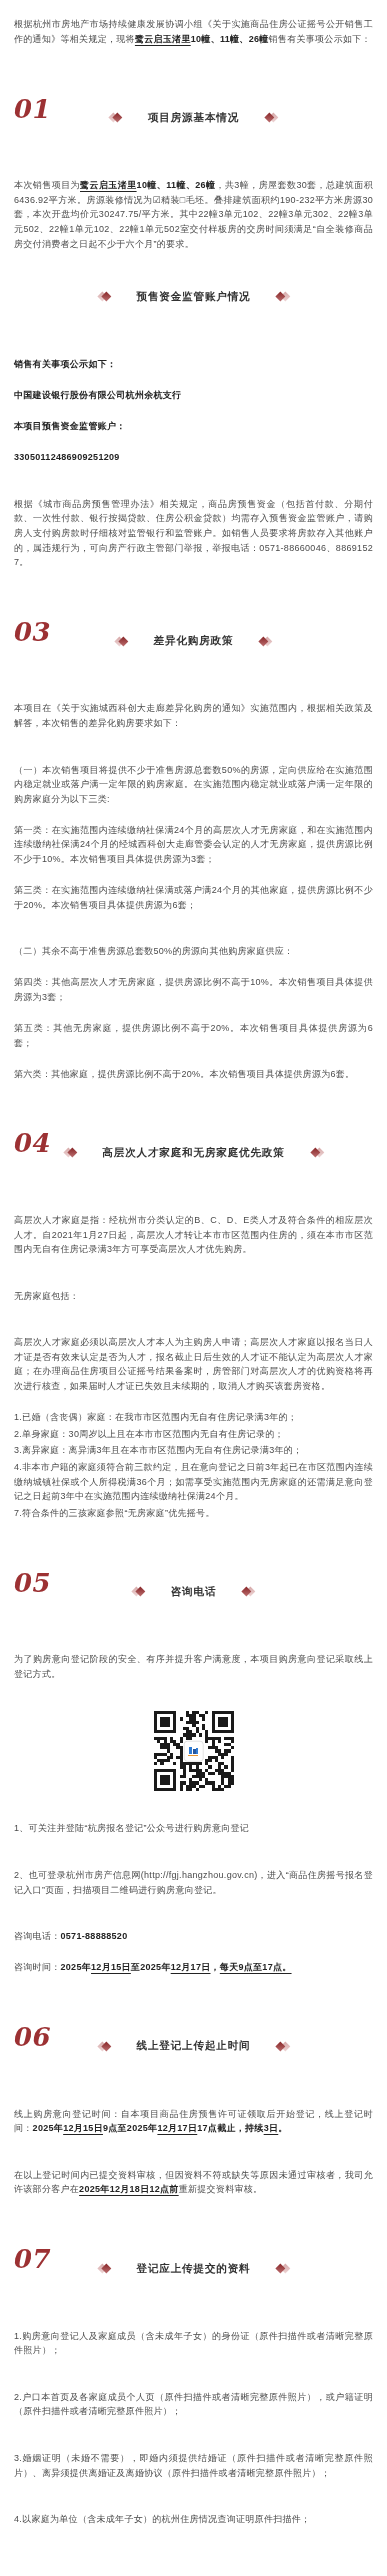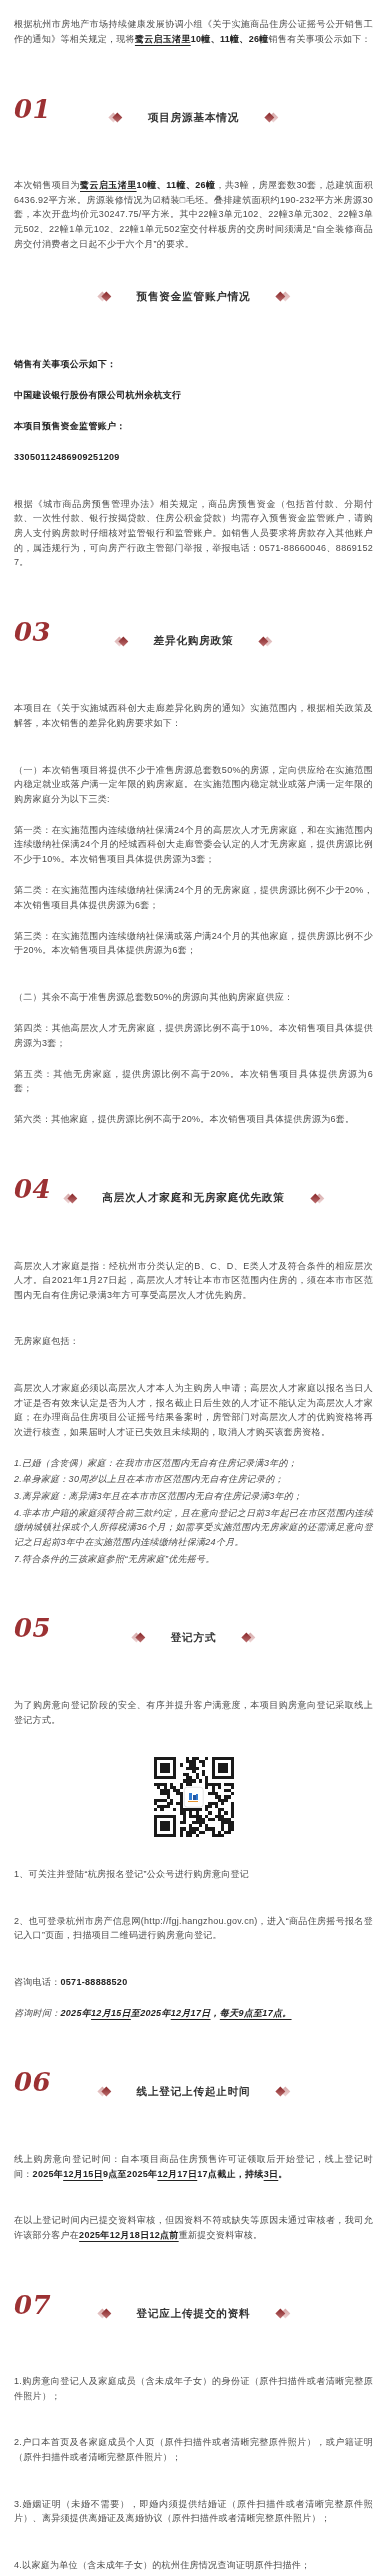--- a/index.html
+++ b/index.html
@@ -1,20 +1,20 @@
 <!DOCTYPE html>
 <html style="font-size:8.2px"><head>
 <meta charset="utf-8">
 <style>
   html,body{margin:0;padding:0;background:#ffffff;}
   body{font-family:"Liberation Sans","DejaVu Sans",sans-serif;}
   .page{width:387px;margin:0 auto;box-sizing:border-box;padding:13.4px 14px 36px;
         color:#4b4b4b;font-size:9px;line-height:1.62;letter-spacing:0.3px;}
   .blk{margin:16.5px 0;text-align:justify;word-break:break-all;}
-  .blk.tight{margin:2.1px 0;font-style:italic;}
+  .blk.tight{margin:2.1px 0;}
   .blk.loose{margin:32px 0 16.5px;}
   .b{font-weight:bold;color:#232323;}
   .u{text-decoration:underline;text-decoration-thickness:1px;text-underline-offset:3.1px;}
   
   .sec{margin-top:49px;}
   .sec-num{text-align:left;font-family:"DejaVu Serif","Liberation Serif",serif;
            font-style:italic;font-weight:900;font-size:26px;line-height:1;
            color:#9c3133;height:26px;position:relative;z-index:1;}
   .sec-head{display:flex;justify-content:center;align-items:center;gap:27px;
             margin-top:-12.4px;position:relative;z-index:2;}
@@ -88,21 +88,20 @@
       <h2 class="sec-title">差异化购房政策</h2>
       <span class="dias right">
             <i class="dark"></i>
             <i class="light"></i>
           </span>
     </div>
     <div class="sec-body">
           <p class="blk"><span>本项目在《关于实施城西科创大走廊差异化购房的通知》实施范围内，根据相关政策及解答，本次销售的差异化购房要求如下：</span></p>
           <p class="blk loose"><span>（一）本次销售项目将提供不少于准售房源总套数50%的房源，定向供应给在实施范围内稳定就业或落户满一定年限的购房家庭。在实施范围内稳定就业或落户满一定年限的购房家庭分为以下三类:</span></p>
           <p class="blk"><span>第一类：在实施范围内连续缴纳社保满24个月的高层次人才无房家庭，和在实施范围内连续缴纳社保满24个月的经城西科创大走廊管委会认定的人才无房家庭，提供房源比例不少于10%。本次销售项目具体提供房源为3套；</span></p>
-          <p class="blk"><span>第二类：在实施范围内连续缴纳社保满24个月的无房家庭，提供房源比例不少于20%，本次销售项目具体提供房源为6套；</span></p>
           <p class="blk"><span>第三类：在实施范围内连续缴纳社保满或落户满24个月的其他家庭，提供房源比例不少于20%。本次销售项目具体提供房源为6套；</span></p>
           <p class="blk loose"><span>（二）其余不高于准售房源总套数50%的房源向其他购房家庭供应：</span></p>
           <p class="blk"><span>第四类：其他高层次人才无房家庭，提供房源比例不高于10%。本次销售项目具体提供房源为3套；</span></p>
           <p class="blk"><span>第五类：其他无房家庭，提供房源比例不高于20%。本次销售项目具体提供房源为6套；</span></p>
           <p class="blk"><span>第六类：其他家庭，提供房源比例不高于20%。本次销售项目具体提供房源为6套。</span></p>
         </div>
   </section>
 
   <section class="sec">
     <div class="sec-num">04</div>
@@ -129,21 +128,21 @@
         </div>
   </section>
 
   <section class="sec">
     <div class="sec-num">05</div>
     <div class="sec-head">
       <span class="dias left">
             <i class="light"></i>
             <i class="dark"></i>
           </span>
-      <h2 class="sec-title">登记方式</h2>
+      <h2 class="sec-title">咨询电话</h2>
       <span class="dias right">
             <i class="dark"></i>
             <i class="light"></i>
           </span>
     </div>
     <div class="sec-body">
           <p class="blk"><span>为了购房意向登记阶段的安全、有序并提升客户满意度，本项目购房意向登记采取线上登记方式。</span></p>
           <div class="qr-wrap">
             <div class="qr">
               <svg width="80" height="80" viewBox="0 0 25 25">

